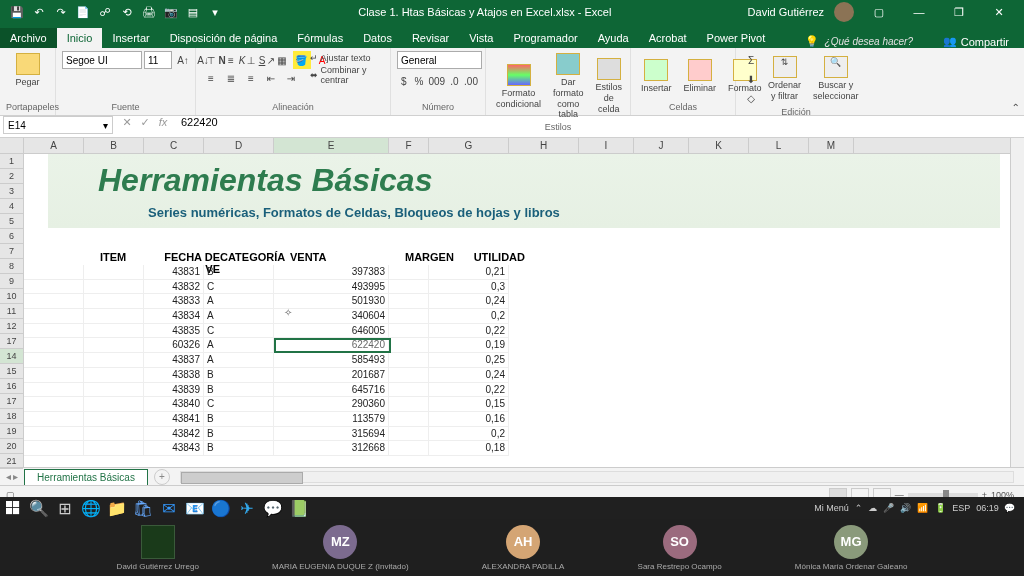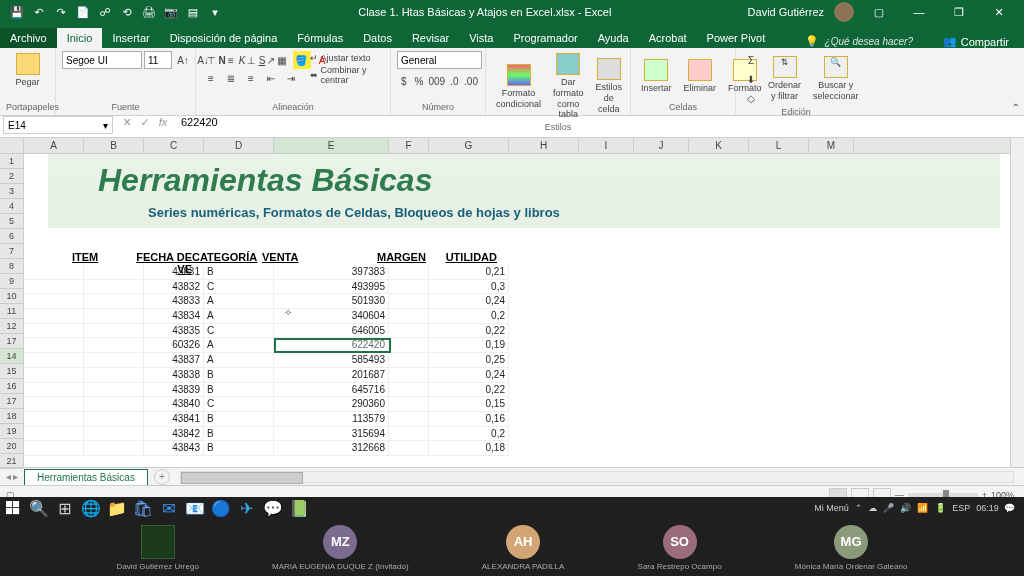--- a/index.html
+++ b/index.html
@@ -312,21 +312,21 @@
         <div class="colhdr" style="width: 55px;">I</div>
         <div class="colhdr" style="width: 55px;">J</div>
         <div class="colhdr" style="width: 60px;">K</div>
         <div class="colhdr" style="width: 60px;">L</div>
         <div class="colhdr" style="width: 45px;">M</div>
       </div>
     <div class="banner">
       <h1>Herramientas Básicas</h1>
       <h2>Series numéricas, Formatos de Celdas, Bloqueos de hojas y libros</h2>
     </div>
-    <div class="thead" style="left:48px;text-decoration:underline;">
+    <div class="thead" style="left:76px;">
       <span style="width:60px">ITEM</span>
       <span style="width:60px;text-align:right">FECHA DE VE</span>
       <span style="width:70px">CATEGORÍA</span>
       <span style="width:115px">VENTA</span>
       <span style="width:40px;text-align:right">MARGEN</span>
       <span style="width:80px;text-align:right">UTILIDAD</span>
     </div>
     <div class="rows" id="datarows" style="position:absolute; top:127px; left:0;">
         <div class="row">
           <div class="cell " style="width: 60px;"></div>

